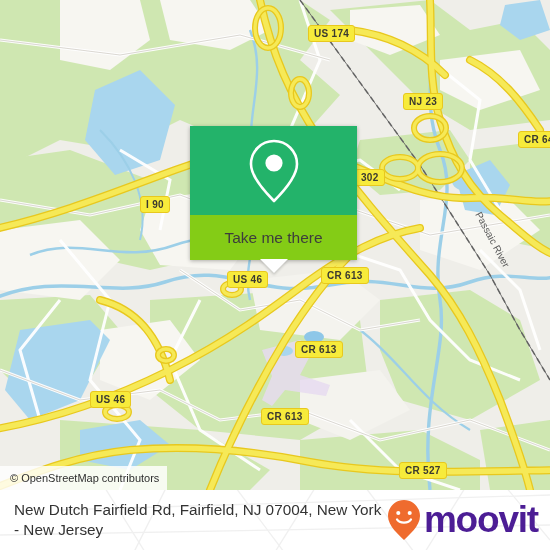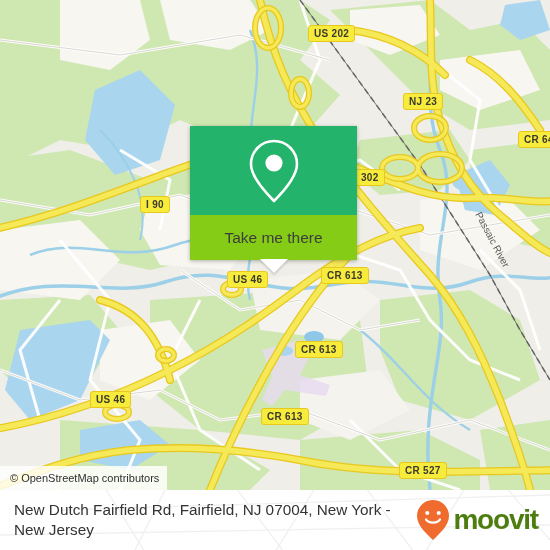--- a/index.html
+++ b/index.html
@@ -130,24 +130,24 @@
     max-width: 400px;
     font-family: "Liberation Sans", sans-serif;
   }
   .brand {
     display: flex;
     align-items: center;
     gap: 2px;
     padding-right: 6px;
   }
   .brand-word {
-    font-size: 28px;
+    font-size: 37px;
     font-weight: bold;
     letter-spacing: -1.2px;
-    color: #4d7c0f;
+    color: #4c1d95;
     font-family: "Liberation Sans", sans-serif;
     line-height: 34px;
   }
 </style>
 </head>
 <body>
 
 <div class="screen">
 
   <div class="map">
@@ -282,21 +282,21 @@
           <ellipse cx="300" cy="93" rx="9" ry="14"></ellipse>
           <ellipse cx="117" cy="412" rx="12" ry="7"></ellipse>
           <ellipse cx="166" cy="355" rx="8" ry="6"></ellipse>
           <ellipse cx="232" cy="289" rx="9" ry="6"></ellipse>
         </g>
       </g>
     </svg>
 
     <div class="river-label" style="left:483px; top:210px; transform: rotate(62deg); transform-origin: left top;">Passaic River</div>
 
-    <div class="shield" style="left:308px; top:25px;">US 202</div>
+    <div class="shield" style="left:308px; top:25px;">US 174</div>
     <div class="shield" style="left:403px; top:93px;">NJ 23</div>
     <div class="shield" style="left:518px; top:131px;">CR 64</div>
     <div class="shield" style="left:140px; top:196px;">I 90</div>
     <div class="shield" style="left:355px; top:169px;">302</div>
     <div class="shield" style="left:227px; top:271px;">US 46</div>
     <div class="shield" style="left:321px; top:267px;">CR 613</div>
     <div class="shield" style="left:295px; top:341px;">CR 613</div>
     <div class="shield" style="left:90px; top:391px;">US 46</div>
     <div class="shield" style="left:261px; top:408px;">CR 613</div>
     <div class="shield" style="left:399px; top:462px;">CR 527</div>

